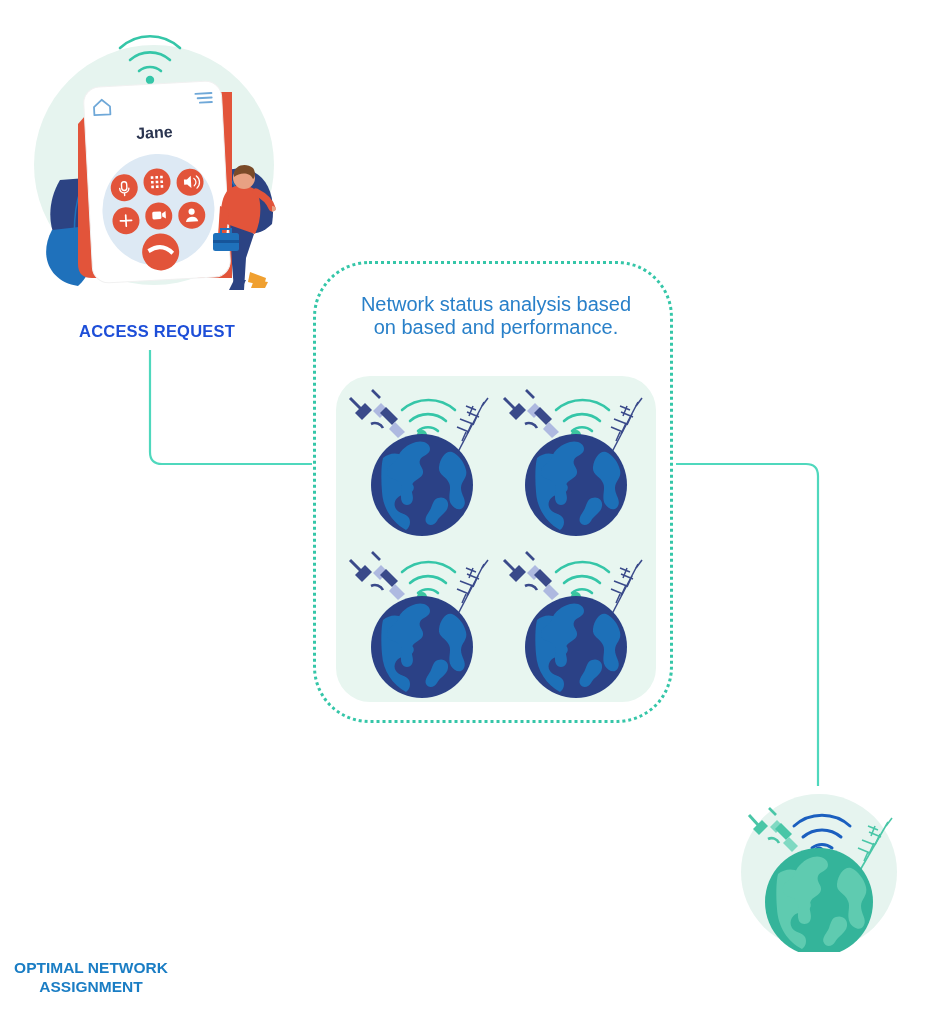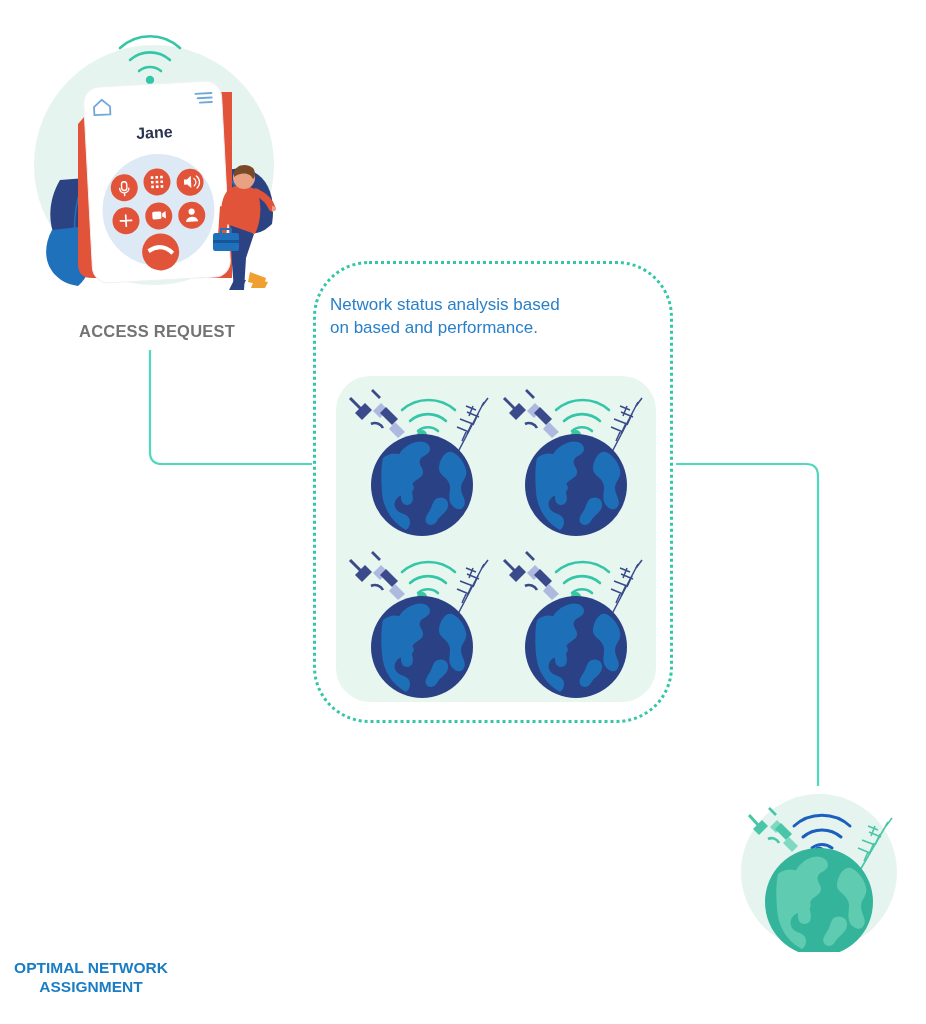--- a/index.html
+++ b/index.html
@@ -5,27 +5,27 @@
   html,body{margin:0;padding:0;background:#ffffff;}
   body{width:926px;height:1024px;position:relative;overflow:hidden;
        font-family:"Liberation Sans","DejaVu Sans",sans-serif;}
   .stage{position:absolute;left:0;top:0;width:926px;height:1024px;}
   .abs{position:absolute;}
 
   
   #access-node{left:32px;top:20px;width:250px;height:310px;}
   #access-scene{left:0;top:0;width:250px;height:270px;}
   #access-label{left:0;top:302px;width:250px;text-align:center;
-      font-size:16.5px;font-weight:bold;letter-spacing:.2px;color:#737373;}
+      font-size:16.5px;font-weight:bold;letter-spacing:.2px;color:#1d4ed8;}
 
   
   #analysis-box{left:313px;top:261px;width:360px;height:462px;
       border:3px dotted #35c6a8;border-radius:56px;box-sizing:border-box;}
   #analysis-caption{position:absolute;left:14px;top:29px;width:332px;
-      font-size:17px;line-height:23px;color:#2980c9;}
+      text-align:center;font-size:20px;line-height:23px;color:#2980c9;}
   #globe-panel{position:absolute;left:20px;top:112px;width:320px;height:326px;
       background:#e8f6f0;border-radius:34px;}
   .globe-cell{position:absolute;width:160px;height:163px;}
 
   
   #optimal-node{left:728px;top:792px;width:182px;height:232px;}
   #optimal-scene{left:0;top:0;width:182px;height:160px;}
   #optimal-label{left:-4px;top:958px;width:190px;text-align:center;
       font-size:15.5px;font-weight:bold;line-height:19px;color:#1a7dc4;}
 

